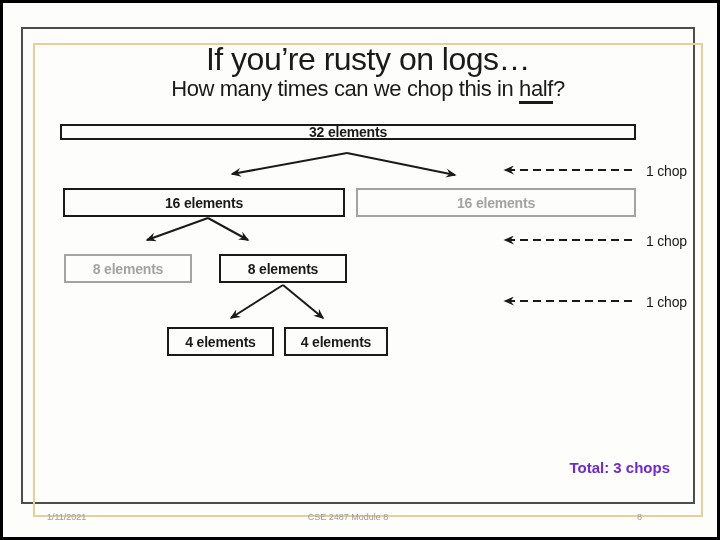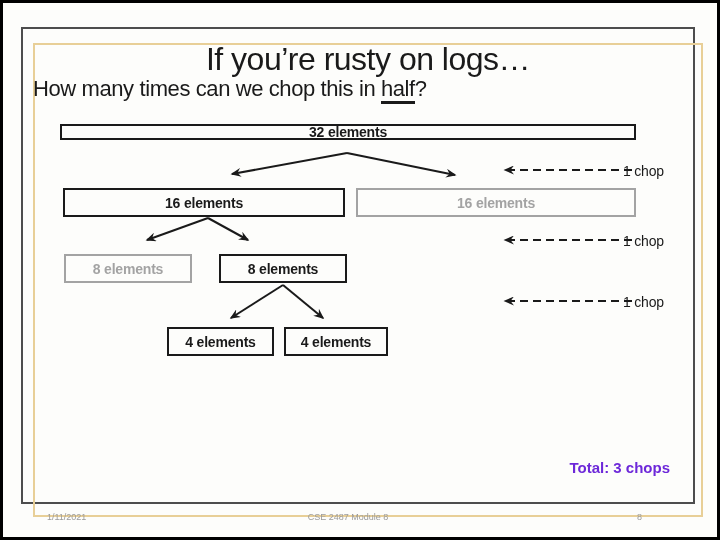--- a/index.html
+++ b/index.html
@@ -14,39 +14,39 @@
   }
   .gold-frame{
     position:absolute;left:30px;top:40px;width:670px;height:474px;
     border:2px solid #e8cf97;box-sizing:border-box;background:transparent;
   }
   .title{
     position:absolute;left:30px;top:41px;width:670px;text-align:center;
     font-size:32px;line-height:30px;letter-spacing:-0.5px;color:#1a1a1a;
   }
   .subtitle{
-    position:absolute;left:30px;top:73px;width:670px;text-align:left;
+    position:absolute;left:30px;top:73px;width:670px;text-align:center;
     font-size:22px;line-height:26px;letter-spacing:-0.4px;color:#1a1a1a;
   }
   .subtitle .u{border-bottom:3px solid #1a1a1a;padding-bottom:0px;}
   .ebox{
     position:absolute;box-sizing:border-box;display:flex;align-items:center;justify-content:center;
     font-size:14px;font-weight:600;background:#fdfdfb;letter-spacing:-0.2px;
   }
   .ebox.solid-black{border:2px solid #1a1a1a;color:#1a1a1a;}
   .ebox.faded-gray{border:2px solid #a3a3a3;color:#a3a3a3;}
   #box-32{left:57px;top:121px;width:576px;height:16px;}
   #box-16-left{left:60px;top:185px;width:282px;height:29px;}
   #box-16-right{left:353px;top:185px;width:280px;height:29px;}
   #box-8-left{left:61px;top:251px;width:128px;height:29px;}
   #box-8-right{left:216px;top:251px;width:128px;height:29px;}
   #box-4-left{left:164px;top:324px;width:107px;height:29px;}
   #box-4-right{left:281px;top:324px;width:104px;height:29px;}
   .arrow-layer{position:absolute;left:0;top:0;width:720px;height:540px;pointer-events:none;}
-  .chop-label{position:absolute;left:620px;width:60px;font-size:14px;color:#1a1a1a;letter-spacing:-0.2px;}
+  .chop-label{position:absolute;left:643px;width:60px;font-size:14px;color:#1a1a1a;letter-spacing:-0.2px;}
   #chop-1{top:160px;}
   #chop-2{top:230px;}
   #chop-3{top:291px;}
   .total{
     position:absolute;left:460px;top:456px;width:207px;text-align:right;
     font-size:15px;font-weight:700;color:#6d28d9;
   }
   .footer-text{position:absolute;top:509px;font-size:9px;color:#9b9b9b;z-index:3;}
   .footer-date{left:44px;}
   .footer-course{left:10px;width:670px;text-align:center;}

